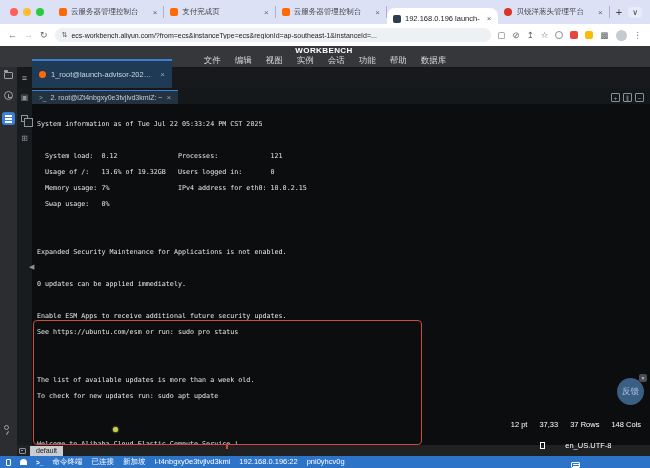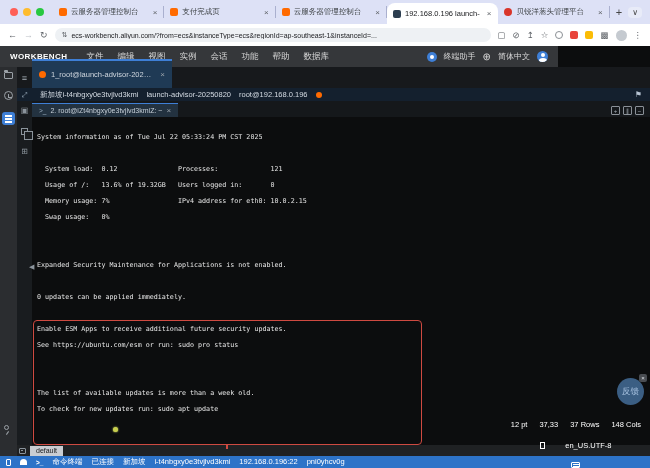--- a/index.html
+++ b/index.html
@@ -6,21 +6,21 @@
   *{box-sizing:border-box;}
   .stage{position:relative;width:650px;height:468px;overflow:hidden;
          font-family:"Liberation Sans",sans-serif;background:#0c0d0e;}
 
   
   .tabstrip{position:absolute;left:0;top:0;width:650px;height:24px;background:var(--topbar);
             display:flex;align-items:center;}
   .traffic{display:flex;gap:5px;padding:0 9px 0 10px;}
   .light{width:8px;height:8px;border-radius:50%;}
   .light.r{background:#ff5f57}.light.y{background:#febc2e}.light.g{background:#28c840}
-  .tabs{display:flex;height:24px;flex:1;min-width:0;align-items:flex-end;}
+  .tabs{display:flex;height:24px;flex:1;min-width:0;align-items:flex-start;}
   .tab{display:flex;align-items:center;gap:4px;height:24px;padding:0 6px;width:112px;min-width:0;
        font-size:7.5px;color:#3c4043;position:relative;}
   .tab:not(.active)::after{content:"";position:absolute;right:0;top:6px;height:12px;width:1px;background:#aab0cf;}
   .tab.active{background:#fff;border-radius:8px 8px 0 0;height:21px;color:#202124;margin-top:8px;}
   .tab.active::after{display:none;}
   .favicon{width:8px;height:8px;border-radius:2px;flex:none;}
   .favicon.circle{border-radius:50%;}
   .tab-label{white-space:nowrap;overflow:hidden;text-overflow:ellipsis;flex:1;}
   .tab-close{font-size:8px;color:#5f6368;flex:none;padding:0 1px;}
   .newtab{font-size:11px;color:#444;padding:0 6px;}
@@ -36,22 +36,22 @@
             display:flex;align-items:center;gap:4px;padding:0 7px;min-width:0;}
   .tune{font-size:7px;color:#5f6368;}
   .url-text{font-size:7px;color:#202124;white-space:nowrap;overflow:hidden;text-overflow:ellipsis;}
   .bar-ic{font-size:8.5px;color:#5f6368;}
   .ext-globe{width:8px;height:8px;border:1.2px solid #8a8f94;border-radius:50%;}
   .ext-red{width:8px;height:8px;border-radius:2px;background:#e8453c;}
   .ext-yellow{width:8px;height:8px;border-radius:2px;background:#fbbc05;}
   .avatar-gray{width:11px;height:11px;border-radius:50%;background:#c5cad0;}
 
   
-  .menubar{position:absolute;left:0;top:46px;width:558px;height:21px;background:#35373a;
-           display:flex;align-items:center;color:#d8d8d8;}
+  .menubar{position:absolute;left:0;top:46px;width:650px;height:21px;background:#35373a;
+           display:flex;align-items:center;color:#d8d8d8;flex-direction:column;}
   .brand{font-size:8px;font-weight:bold;color:#fff;letter-spacing:.4px;padding:0 12px 0 10px;}
   .menu-items{display:flex;gap:0;}
   .menu-item{font-size:8.5px;padding:0 7px;}
   .menubar-right{margin-left:auto;display:flex;align-items:center;gap:7px;padding-right:10px;}
   .assist-ic{width:10px;height:10px;border-radius:50%;background:#3e7fd6;position:relative;}
   .assist-ic::after{content:"";position:absolute;left:3px;top:3px;width:4px;height:4px;border-radius:50%;background:#fff;}
   .mb-txt{font-size:8px;}
   .circle-plus{font-size:10px;color:#d8d8d8;}
   .avatar-blue{width:11px;height:11px;border-radius:50%;background:#3e7fd6;position:relative;overflow:hidden;}
   .avatar-blue::before{content:"";position:absolute;left:3.5px;top:2px;width:4px;height:4px;border-radius:50%;background:#fff;}
@@ -246,28 +246,20 @@
     <div class="content">
       <div class="wb-tabrow">
         <span class="ic-ham">≡</span>
         <div class="wb-tab">
           <span class="dot-orange"></span>
           <span class="tab-label">1_root@launch-advisor-20250...</span>
           <span class="wb-close">×</span>
         </div>
       </div>
 
-      <div class="session-bar">
-        <span class="ic-expand">⤢</span>
-        <span>新加坡i-t4nbgxy0e3tvjlvd3kmi</span>
-        <span>launch-advisor-20250820</span>
-        <span>root@192.168.0.196</span>
-        <span class="dot-orange" style="width:6px;height:6px;"></span>
-        <span class="sess-flag">⚑</span>
-      </div>
 
       <div class="term-row">
         <div class="tool-col">
           <span class="tool-g">▣</span>
           <span class="ic-copy"></span>
           <span class="tool-g">⊞</span>
         </div>
         <div class="term-stack">
           <div class="term-tabrow">
             <div class="term-tab">

